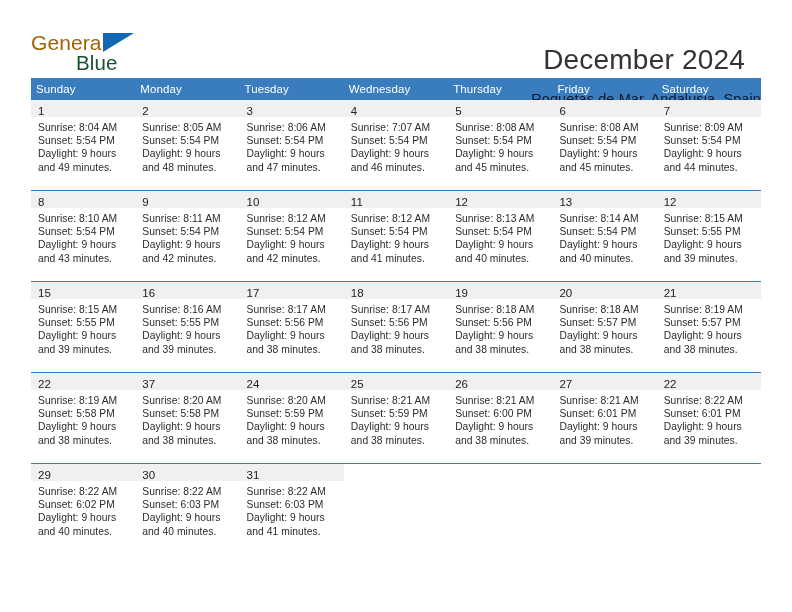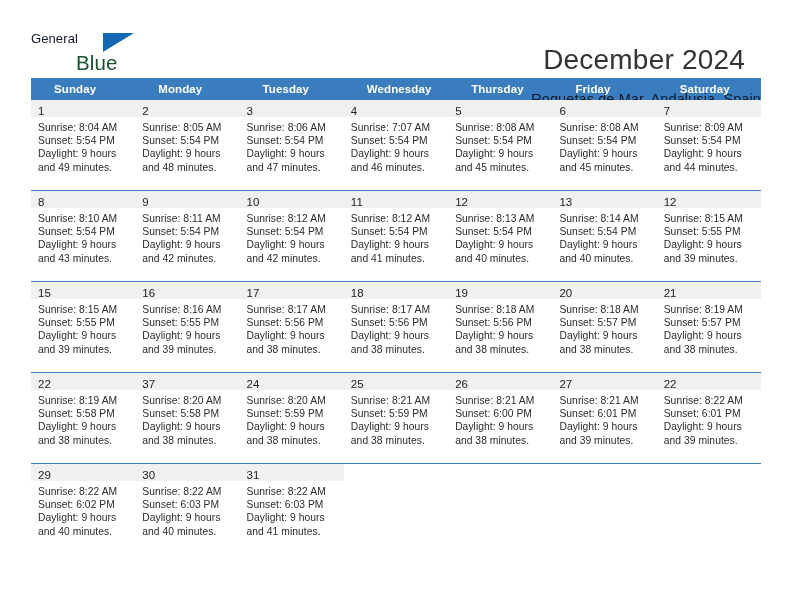--- a/index.html
+++ b/index.html
@@ -37,22 +37,22 @@
     position: relative;
     width: 125px;
     height: 52px;
     line-height: 1;
     user-select: none;
   }
   .brand-general {
     position: absolute;
     left: 0;
     top: 4px;
-    font-size: 13px;
-    color: #0f172a;
+    font-size: 21px;
+    color: #a16207;
     letter-spacing: 0.1px;
   }
   .brand-tri {
     position: absolute;
     left: 72px;
     top: 5px;
     width: 0;
     height: 0;
     border-left: 31px solid #1268b3;
     border-bottom: 19px solid transparent;
@@ -91,23 +91,23 @@
     width: 730px;
     border-collapse: collapse;
     table-layout: fixed;
     margin-top: 4px;
   }
 
   .calendar thead th {
     background: #3a7dbf;
     color: #ffffff;
     font-size: 11.5px;
-    font-weight: bold;
+    font-weight: normal;
     text-align: left;
-    padding: 5px 0 5px 23px;
+    padding: 5px 0 5px 5px;
     height: 21px;
     letter-spacing: 0.1px;
   }
 
   .calendar tbody tr.weekrow > td {
     vertical-align: top;
     padding: 0;
     border-top: 1.3px solid #3a7dbf;
     height: 90px;
   }

